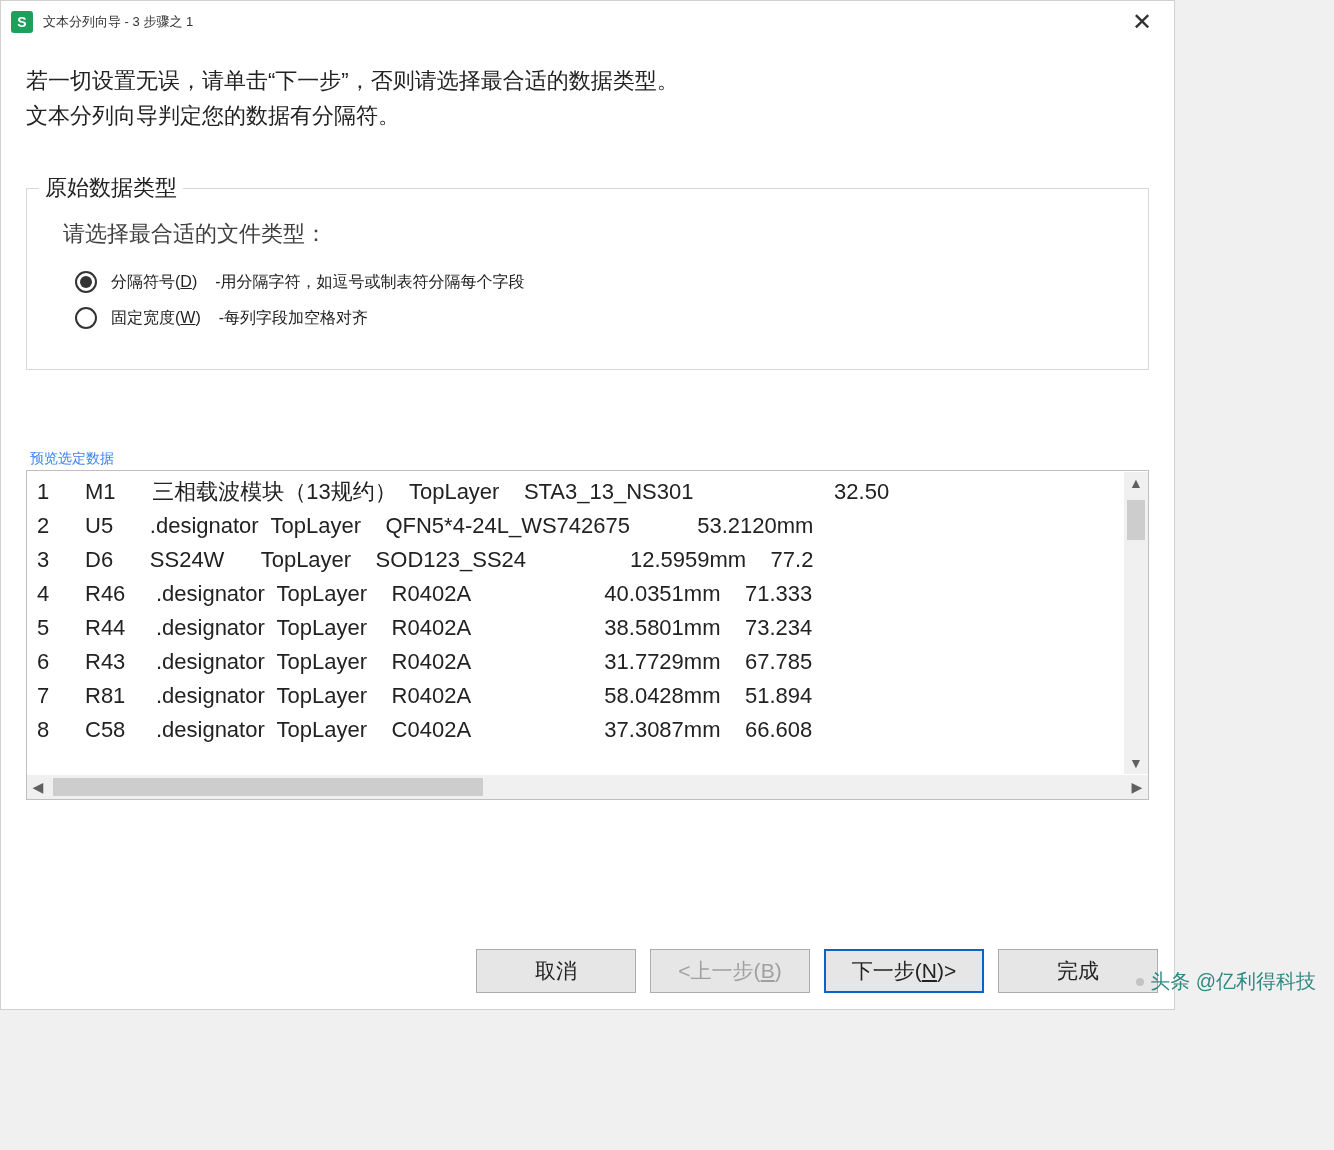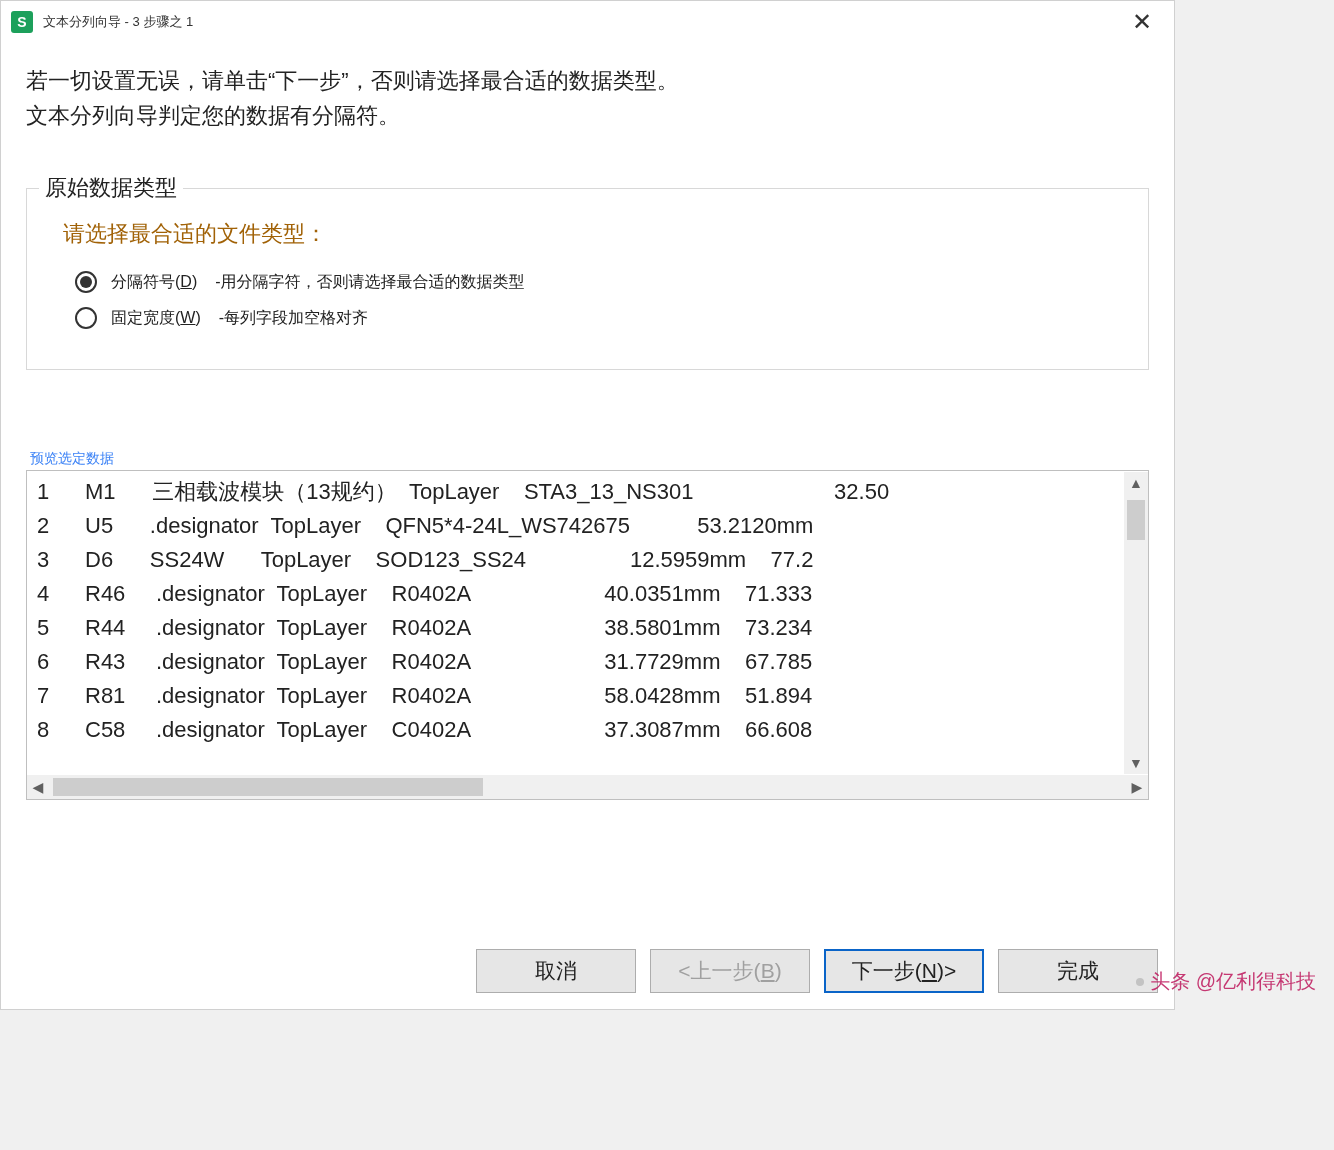--- a/index.html
+++ b/index.html
@@ -65,21 +65,21 @@
     }
     .fieldset-legend {
       position: absolute;
       top: -16px;
       left: 12px;
       background: #fff;
       padding: 0 6px;
       font-size: 22px;
       color: #222;
     }
-    .instruct { font-size: 22px; color: #a16207; margin-bottom: 22px; margin-left: 6px;}
+    .instruct { font-size: 22px; color: #404040; margin-bottom: 22px; margin-left: 6px;}
     .radio-row {
       display: flex;
       align-items: center;
       margin-left: 18px;
       margin-top: 14px;
       font-size: 16px;
       color: #222;
     }
     .radio {
       width: 22px;
@@ -172,21 +172,21 @@
       justify-content: center;
       cursor: pointer;
     }
     .btn.disabled { color: #a0a0a0; cursor: default;}
     .btn.primary { border: 2px solid #0a64c8; background: #e6e6e6;}
     .watermark {
       position: absolute;
       right: 18px;
       bottom: 155px;
       font-size: 20px;
-      color: #be185d;
+      color: #0f766e;
       opacity: 0.85;
       display: flex;
       align-items: center;
       gap: 6px;
       pointer-events: none;
     }
     .watermark .dot {
       width:8px;height:8px;border-radius:50%;background:#bdbdbd;display:inline-block;
     }
   </style>
@@ -206,21 +206,21 @@
       <p>文本分列向导判定您的数据有分隔符。</p>
     </div>
 
     <div class="fieldset">
       <div class="fieldset-legend">原始数据类型</div>
       <div class="instruct">请选择最合适的文件类型：</div>
 
       <div class="radio-row">
         <span class="radio checked"></span>
         <span class="radio-label"><span>分隔符号(</span><u>D</u><span>)</span></span>
-        <span class="radio-desc">-用分隔字符，否则请选择最合适的数据类型</span>
+        <span class="radio-desc">-用分隔字符，如逗号或制表符分隔每个字段</span>
       </div>
 
       <div class="radio-row">
         <span class="radio"></span>
         <span class="radio-label"><span>固定宽度(</span><u>W</u><span>)</span></span>
         <span class="radio-desc">-每列字段加空格对齐</span>
       </div>
     </div>
 
     <div class="preview-section">

